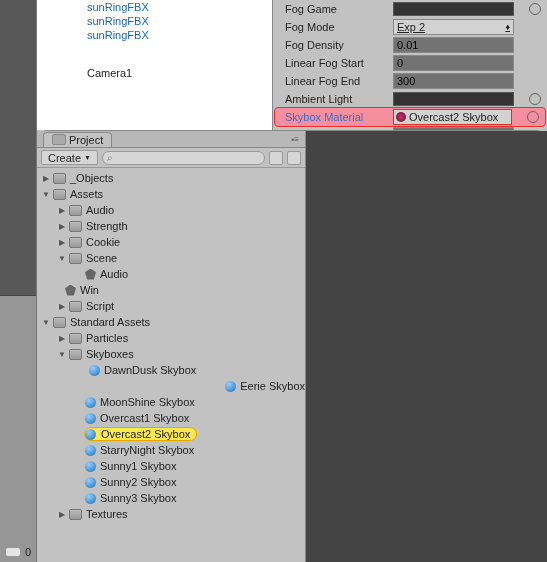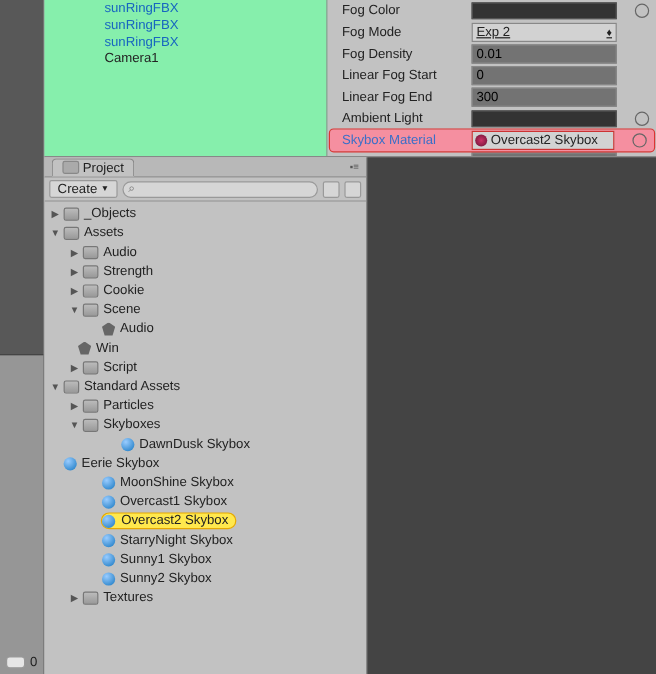--- a/index.html
+++ b/index.html
@@ -3,37 +3,37 @@
 <meta charset="utf-8">
 <style>
   * { box-sizing: border-box; margin: 0; padding: 0; font-family: Arial, sans-serif; font-size: 11px; }
   body { background: #c2c2c2; color: #222; width: 547px; height: 562px; overflow: hidden; display: flex; }
   .left-strip { width: 37px; background: #969696; border-right: 1px solid #777; display:flex; flex-direction:column; justify-content:flex-end;}
   .left-strip .top-dark { height: 296px; background:#585858; border-bottom:1px solid #444;}
   .left-strip .stats { padding: 4px 2px; font-size:10px; display:flex; gap:4px; align-items:center; justify-content:center;}
   .stats .bar { width:16px; height:10px; background:#e6e6e6; border:1px solid #999; border-radius:3px;}
   .main { flex:1; display:flex; flex-direction:column; }
   .upper { display:flex; height: 130px; }
-  .hierarchy { width: 236px; background:#86efac; border-right:1px solid #888; overflow:hidden; padding-top:0px;}
+  .hierarchy { width: 236px; background:#ffffff; border-right:1px solid #888; overflow:hidden; padding-top:0px;}
   .hierarchy .item { padding: 1px 4px 1px 50px; color:#1766c0; cursor:default;}
-  .hierarchy .item.black { color:#222; }
+  .hierarchy .item.black { color:#222;margin-top:24px; }
   .inspector { flex:1; background:#c2c2c2; padding:0; }
   .ins-row { display:flex; align-items:center; height:18px; padding-left:12px; }
   .ins-label { width:108px; }
   .ins-field { flex:1; margin-right:12px; }
   .ins-field input, .ins-field select { width:100%; height:16px; background:#737373; border:1px solid #888; padding:0 3px; font-size:11px; }
   .ins-field .dropdown { background:#d2d2d2; border:1px solid #888; height:16px; display:flex; align-items:center; justify-content:space-between; padding:0 3px;text-decoration:underline;}
   .ins-field .dark { background:#333; height:14px; border:1px solid #555;}
   .obj-field { display:flex; align-items:center; background:#d2d2d2; border:1px solid #888; height:16px; padding:0 2px; gap:3px;}
   .obj-field .mat-icon { width:10px; height:10px; border-radius:50%; background:radial-gradient(#c36,#613);}
   .highlight-row .ins-label { color:#3a6fc8; }
   .highlight-row { background:#f58fa0; border-radius:3px; margin:0 2px; padding-left:10px; outline:1px solid #d33;}
   .highlight-row .obj-field { border:1px solid #c33; }
   .circle-btn { width:12px; height:12px; border:1px solid #666; border-radius:50%; margin-left:3px; margin-right:6px;}
-  .proj-panel { flex:1; background:#c2c2c2; border-top:1px solid #888; display:flex; }
+  .proj-panel { flex:1; background:#c2c2c2; border-top:1px solid #888; display:flex;border-radius:11px; }
   .proj-left { width: 269px; border-right:1px solid #888; overflow:auto;}
   .proj-right { flex:1; background:#444;}
   .tab { display:flex; align-items:center; gap:2px; padding:0 6px; height:17px; background:#b8b8b8; border-bottom:1px solid #888;}
   .tab .tab-label { background:#c2c2c2; border:1px solid #888; border-bottom:none; border-radius:4px 4px 0 0; padding:1px 8px; display:flex; align-items:center; gap:3px;}
   .toolbar { display:flex; align-items:center; gap:4px; padding:2px 4px; border-bottom:1px solid #999; background:#c2c2c2;}
   .toolbar .create { background:#d6d6d6; border:1px solid #999; border-radius:2px; padding:0 6px; display:flex; align-items:center; gap:3px; height:15px;}
   .toolbar .search { flex:1; height:14px; background:#d6d6d6; border:1px solid #999; border-radius:8px; display:flex; align-items:center; padding:0 4px;}
   .toolbar .btn { width:14px; height:14px; background:#d6d6d6; border:1px solid #999; border-radius:2px;}
   .tree { padding:2px 0;}
   .tree .row { display:flex; align-items:center; height:16px; padding-left:4px; gap:2px; cursor:default;}
@@ -61,21 +61,21 @@
 <div class="main">
   <div class="upper">
     <div class="hierarchy" id="hier">
         <div class="item">sunRingFBX</div>
         <div class="item">sunRingFBX</div>
         <div class="item">sunRingFBX</div>
         <div class="item black">Camera1</div>
       </div>
     <div class="inspector" id="insp">
         <div class="ins-row">
-          <div class="ins-label">Fog Color</div>
+          <div class="ins-label">Fog Game</div>
           <div class="ins-field">
             <div class="dark"></div>
           </div>
           <div class="circle-btn"></div>
         </div>
         <div class="ins-row">
           <div class="ins-label">Fog Mode</div>
           <div class="ins-field">
             <div class="dropdown">
               <span>Exp 2</span>
@@ -229,26 +229,26 @@
           <div class="row" style="padding-left: 20px;">
             <span class="arrow">▶</span>
             <span class="folder"></span>
             <span class="label">Particles</span>
           </div>
           <div class="row" style="padding-left: 20px;">
             <span class="arrow">▼</span>
             <span class="folder"></span>
             <span class="label">Skyboxes</span>
           </div>
-          <div class="row" style="padding-left: 40px; margin-left: 12px;">
+          <div class="row" style="padding-left: 40px;">
             <span class="arrow">&nbsp;</span>
             <span class="sphere"></span>
             <span class="label">DawnDusk Skybox</span>
           </div>
-          <div class="row" style="">
+          <div class="row" style=" justify-content: flex-end;">
             <span class="arrow">&nbsp;</span>
             <span class="sphere"></span>
             <span class="label">Eerie Skybox</span>
           </div>
           <div class="row" style="padding-left: 36px;">
             <span class="arrow">&nbsp;</span>
             <span class="sphere"></span>
             <span class="label">MoonShine Skybox</span>
           </div>
           <div class="row" style="padding-left: 36px;">
@@ -271,20 +271,25 @@
           <div class="row" style="padding-left: 36px;">
             <span class="arrow">&nbsp;</span>
             <span class="sphere"></span>
             <span class="label">Sunny1 Skybox</span>
           </div>
           <div class="row" style="padding-left: 36px;">
             <span class="arrow">&nbsp;</span>
             <span class="sphere"></span>
             <span class="label">Sunny2 Skybox</span>
           </div>
+          <div class="row" style="padding-left: 36px;">
+            <span class="arrow">&nbsp;</span>
+            <span class="sphere"></span>
+            <span class="label">Sunny3 Skybox</span>
+          </div>
           <div class="row" style="padding-left: 20px;">
             <span class="arrow">▶</span>
             <span class="folder"></span>
             <span class="label">Textures</span>
           </div>
         </div>
     </div>
     <div class="proj-right"></div>
   </div>
 </div>

